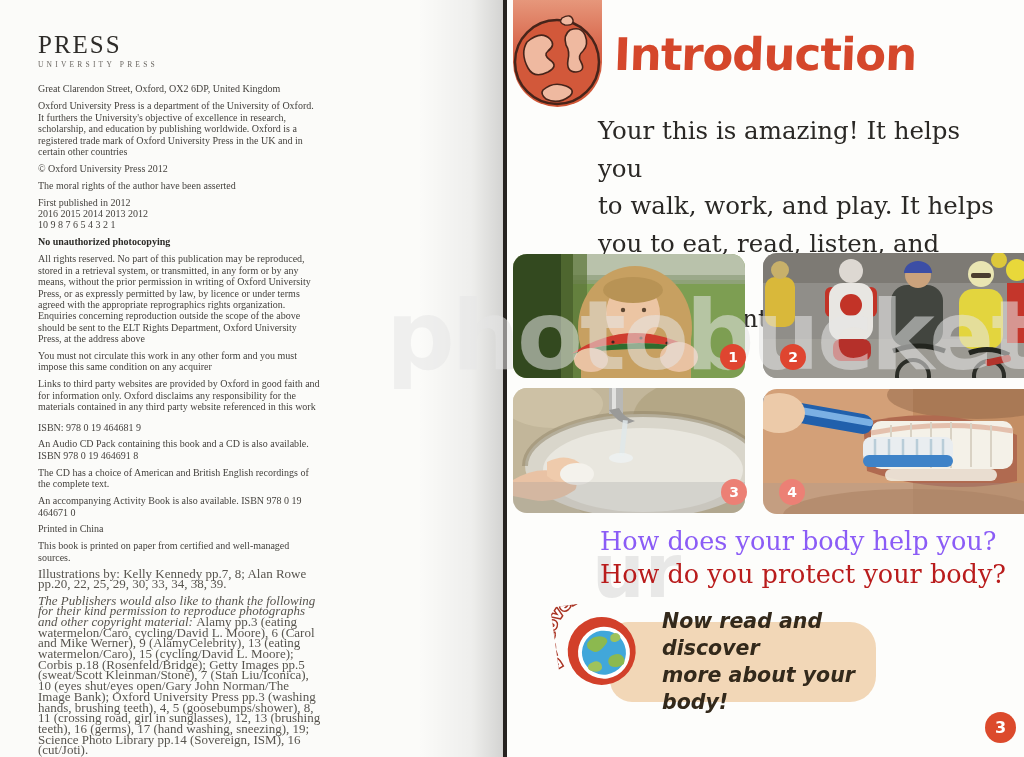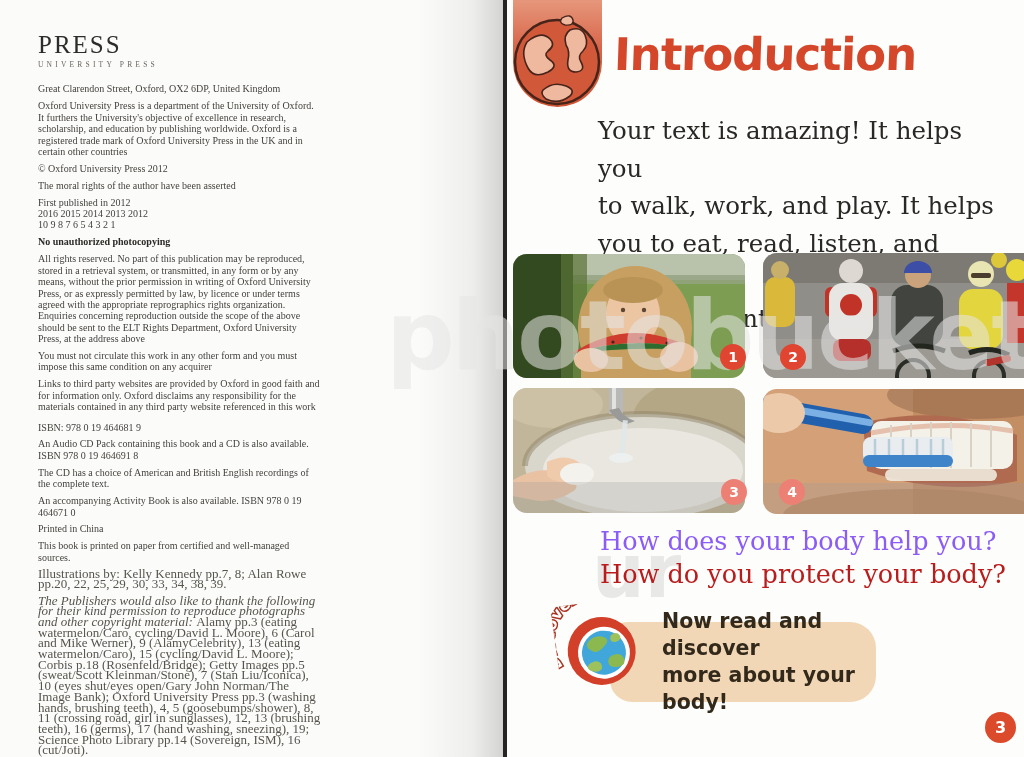--- a/index.html
+++ b/index.html
@@ -59,21 +59,21 @@
      font:bold 96px "DejaVu Sans",sans-serif;letter-spacing:-3px;color:rgba(230,230,230,0.55);}
   .wm2{position:absolute;left:85px;top:528px;z-index:0;pointer-events:none;
      font:bold 74px "DejaVu Sans",sans-serif;color:rgba(185,185,185,0.30);}
 
   .q{position:absolute;left:93px;font-family:"DejaVu Serif",serif;font-size:25.5px;}
   .q1{top:526px;color:#8b5cf6;}
   .q2{top:559px;color:#b91c1c;}
 
   .dk-box{position:absolute;left:103px;top:622px;width:266px;height:80px;background:#f2d7b7;
      border-radius:18px 26px 26px 22px;display:flex;flex-direction:column;justify-content:center;
-     padding-left:52px;box-sizing:border-box;z-index:1;}
+     padding-left:52px;box-sizing:border-box;z-index:1;font-style:italic;}
   .dk-line{font-family:"DejaVu Sans",sans-serif;font-weight:600;font-size:20.5px;
      line-height:27px;color:#33291b;}
   .dk-badge{position:absolute;left:49px;top:601px;width:90px;height:90px;z-index:2;transform:rotate(-8deg);}
   .dk-badge svg{display:block;width:100%;height:100%;}
 
   .pageno{position:absolute;left:478px;top:712px;width:31px;height:31px;border-radius:50%;
      background:#dc4a2c;color:#fff;text-align:center;font:bold 16px/31px "DejaVu Sans",sans-serif;}
 </style>
 </head>
 <body>
@@ -119,21 +119,21 @@
         <path d="M14 42 q14 -12 23 -3 q6 6 -2 12 q-5 4 2 9 q9 6 -2 12 q-14 7 -20 -4 q-8 -15 -1 -26 Z" fill="#efb9a0" stroke="#47241a" stroke-width="1.6"></path>
         <path d="M57 30 q11 -4 15 5 q4 10 -2 16 q-6 5 -2 11 q5 9 -5 10 q-10 0 -8 -12 q2 -9 -2 -15 q-3 -10 4 -15 Z" fill="#efb9a0" stroke="#47241a" stroke-width="1.6"></path>
         <path d="M30 90 q10 -9 23 -4 q10 4 4 10 q-12 9 -24 3 q-6 -5 -3 -9 Z" fill="#efb9a0" stroke="#47241a" stroke-width="1.6"></path>
         <path d="M49 18 q9 -5 11 2 q1 6 -8 5 q-7 -2 -3 -7 Z" fill="#efb9a0" stroke="#47241a" stroke-width="1.4"></path>
       </svg>
     </div>
 
     <div class="title">Introduction</div>
 
     <div class="intro">
-      <div>Your text is amazing! It helps you</div>
+      <div>Your this is amazing! It helps you</div>
       <div>to walk, work, and play. It helps</div>
       <div>you to eat, read, listen, and learn.</div>
       <div>It's important to protect your body.</div>
     </div>
 
     <div class="ph ph1">
       <svg viewBox="0 0 232 124" preserveAspectRatio="none">
         <rect width="232" height="124" fill="#7d9e52"></rect>
         <rect width="232" height="26" fill="#b9c2ab"></rect>
         <rect y="21" width="232" height="9" fill="#93a382" opacity="0.8"></rect>

